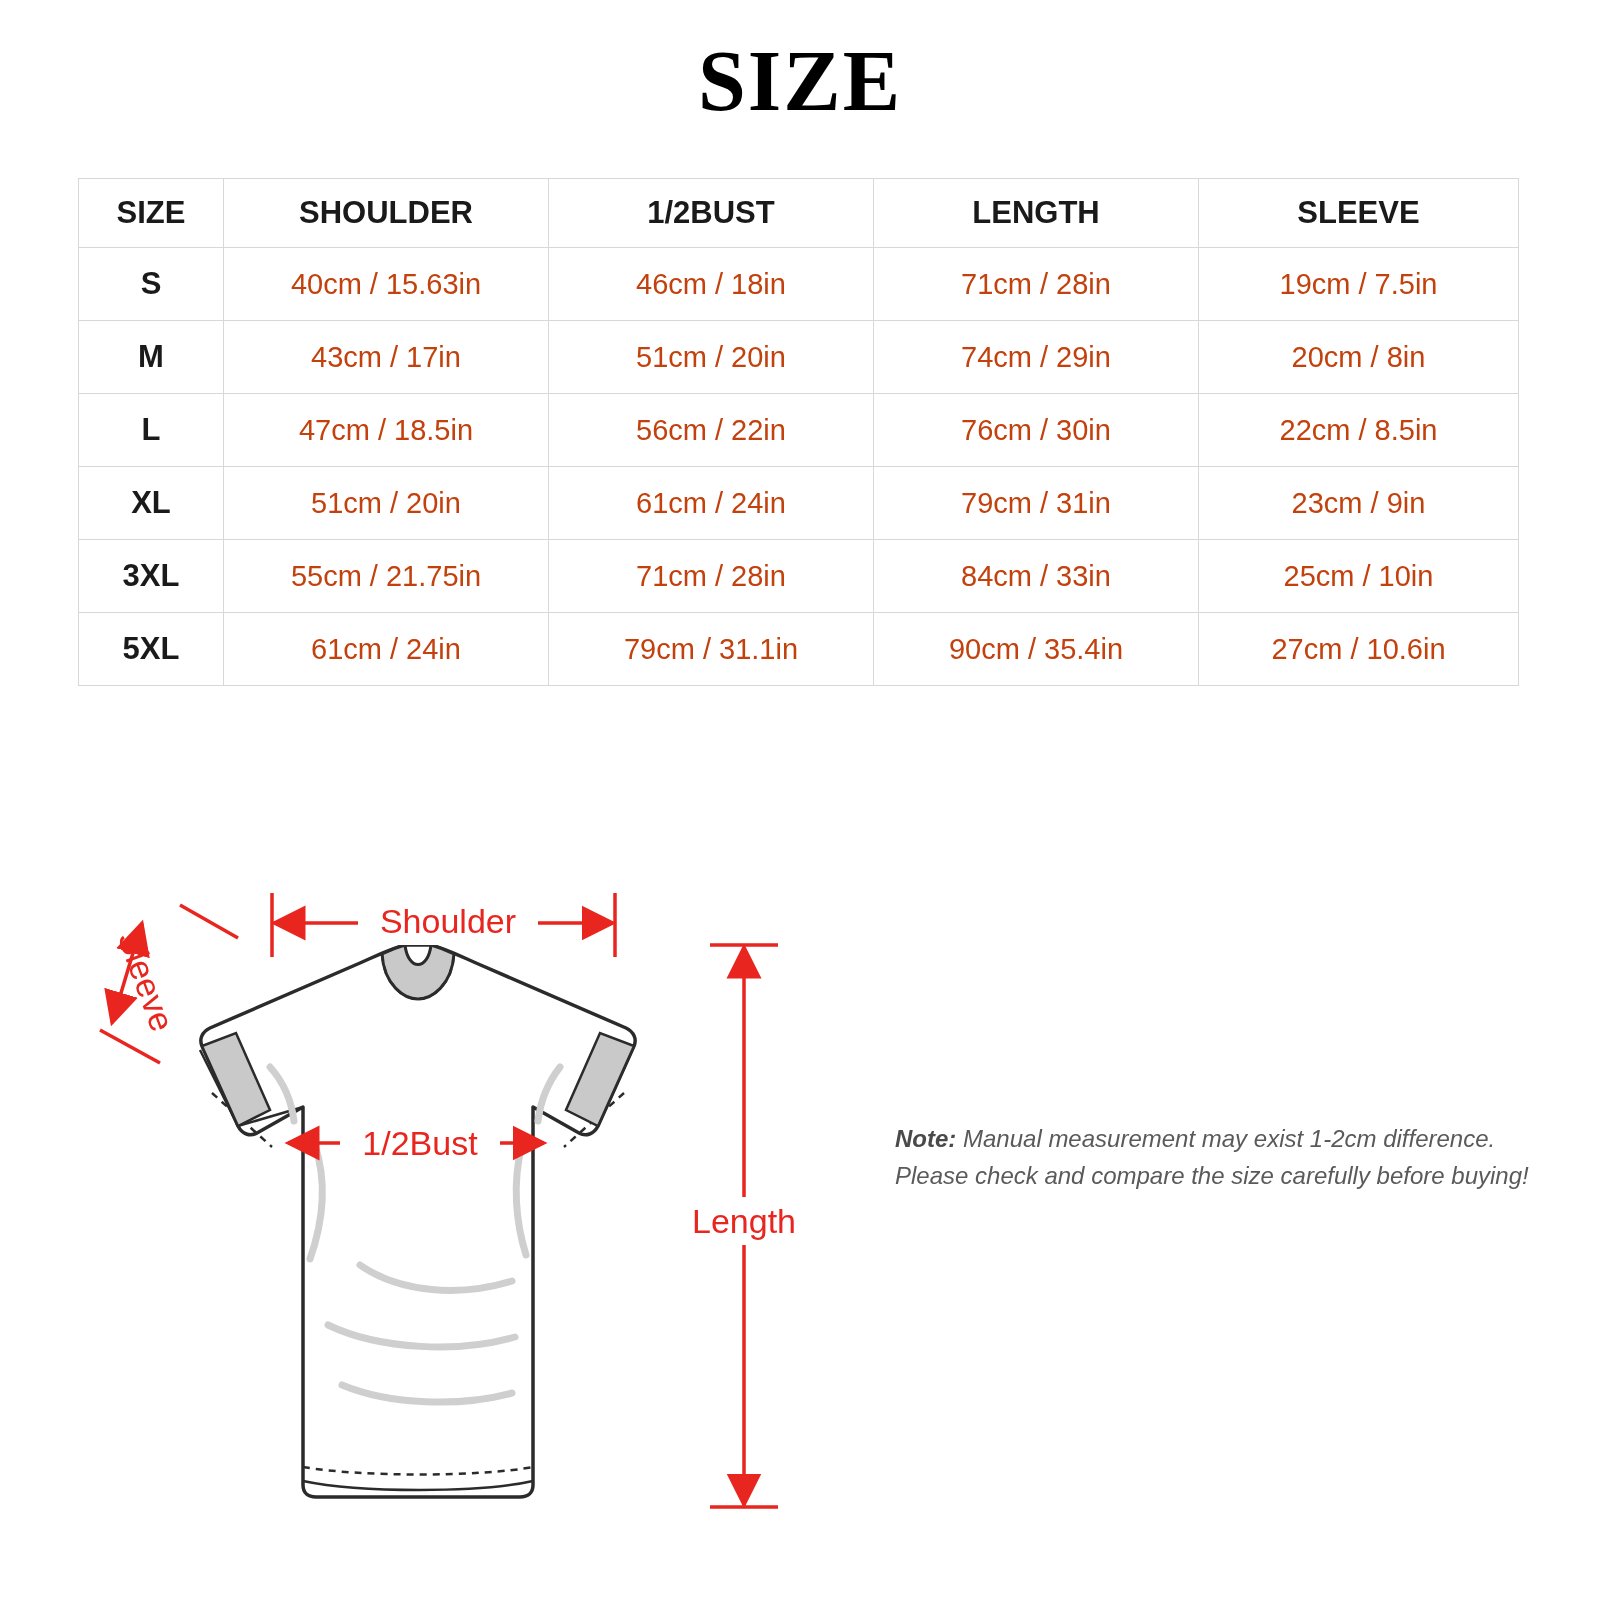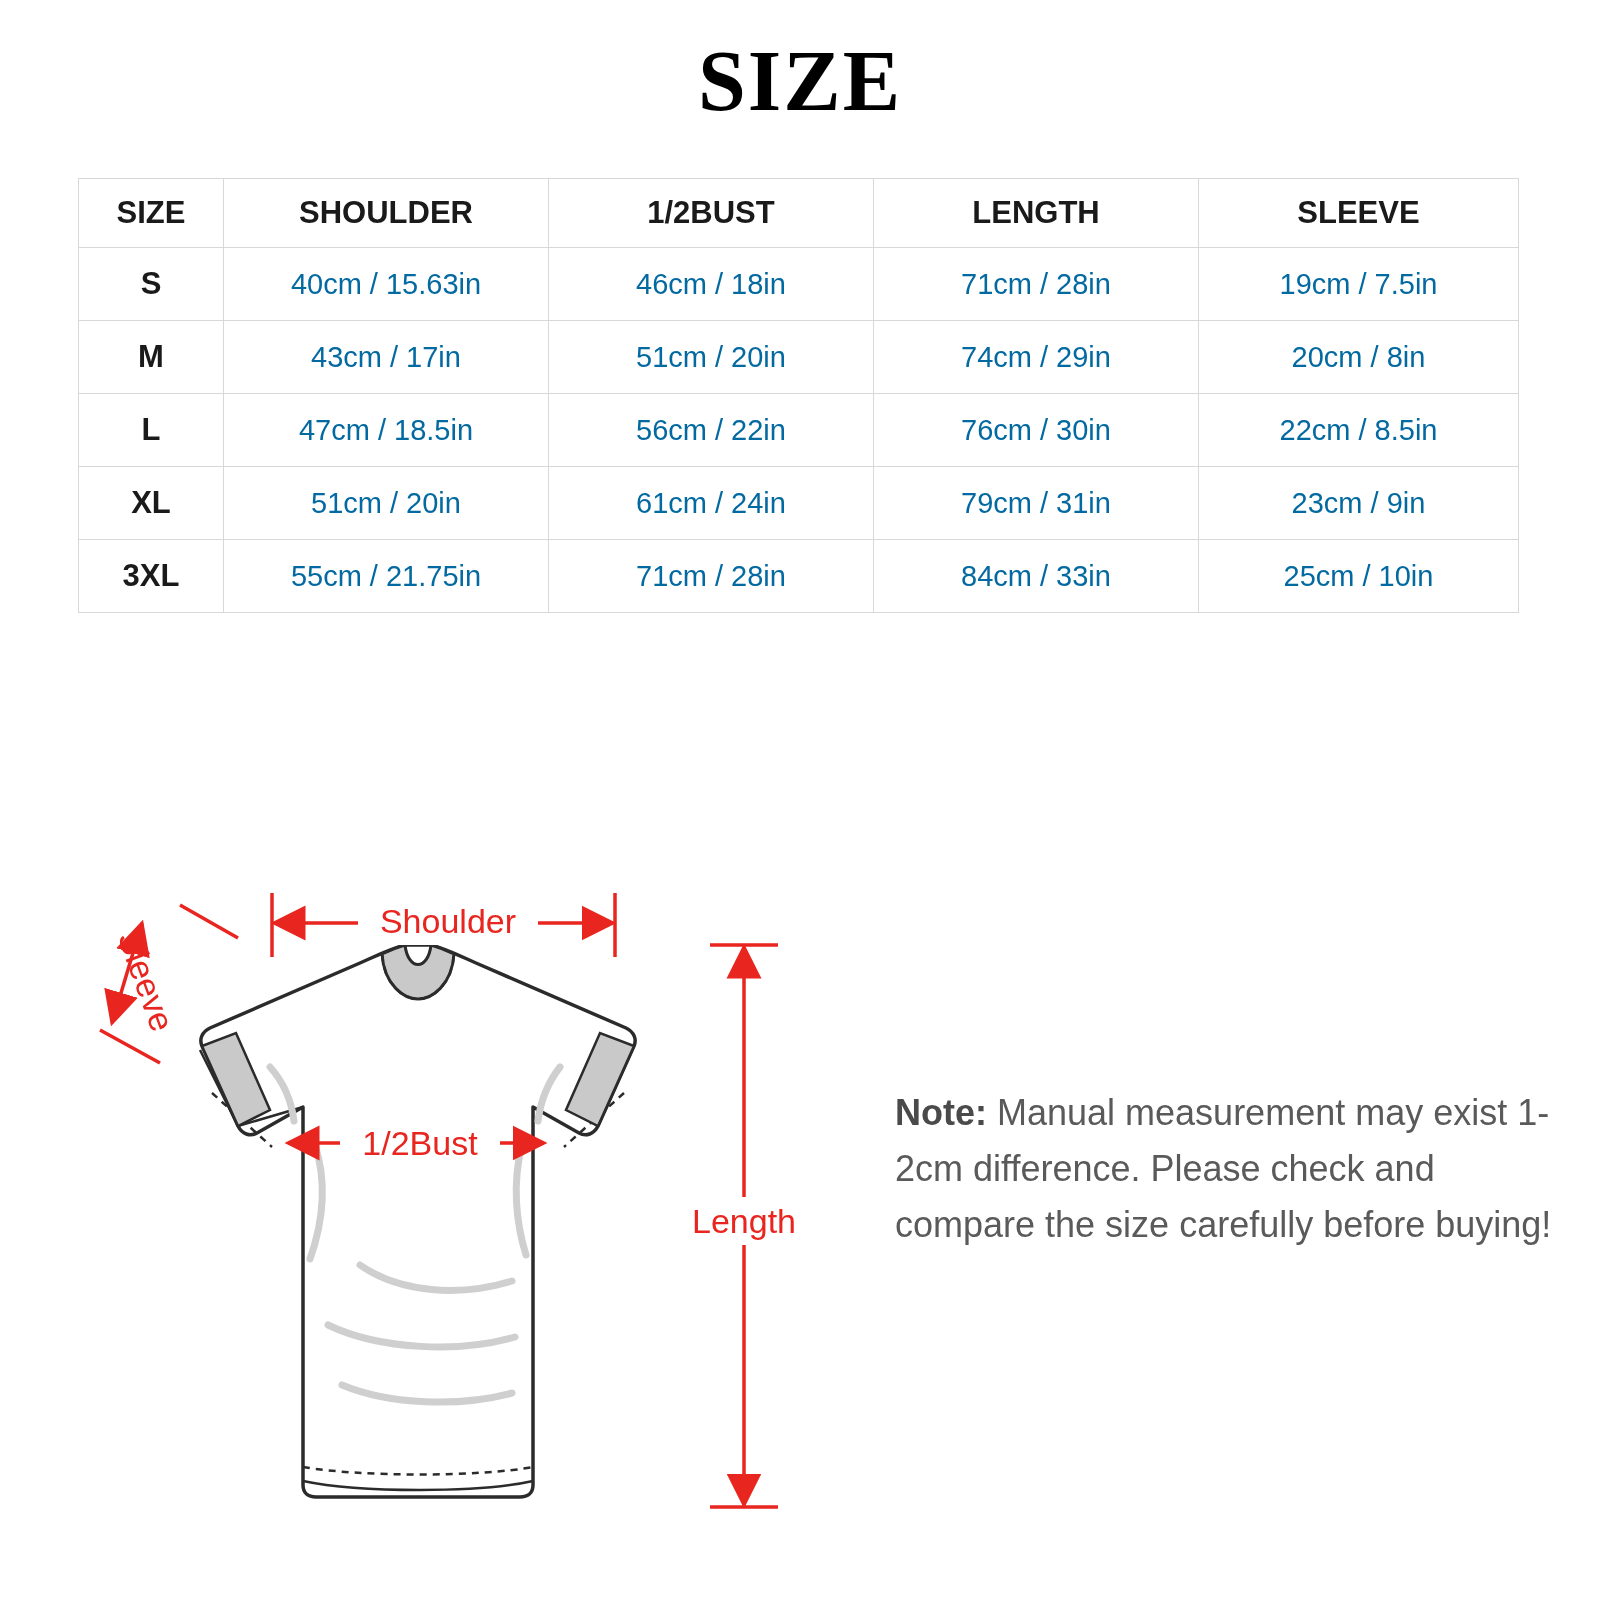--- a/index.html
+++ b/index.html
@@ -52,47 +52,48 @@
     height: 66px;
   }
   #size-table td.size-cell {
     font-size: 31px;
     font-weight: 700;
     color: #1a1a1a;
   }
   #size-table td.val-cell {
     font-size: 29px;
     font-weight: 400;
-    color: #0369a1;
+    color: #c2410c;
   }
   col.c-size { width: 145px; }
   col.c-shoulder { width: 325px; }
   col.c-bust { width: 325px; }
   col.c-length { width: 325px; }
   col.c-sleeve { width: 320px; }
 
   
   #illustration {
     position: absolute;
     top: 845px;
     left: 60px;
     width: 800px;
     height: 720px;
   }
   #illustration svg { display: block; }
 
   
   #note-block {
     position: absolute;
-    top: 1085px;
+    top: 1120px;
     left: 895px;
     width: 660px;
-    font-size: 36px;
+    font-size: 24px;
     line-height: 1.55;
     color: #5a5a5a;
+    font-style: italic;
   }
   #note-block .note-label {
     font-weight: 700;
     color: #4a4a4a;
   }
 </style>
 </head>
 <body>
 
 <div id="page-title">SIZE</div>
@@ -142,20 +143,27 @@
       <td class="val-cell">61cm / 24in</td>
       <td class="val-cell">79cm / 31in</td>
       <td class="val-cell">23cm / 9in</td>
     </tr>
     <tr>
       <td class="size-cell">3XL</td>
       <td class="val-cell">55cm / 21.75in</td>
       <td class="val-cell">71cm / 28in</td>
       <td class="val-cell">84cm / 33in</td>
       <td class="val-cell">25cm / 10in</td>
+    </tr>
+    <tr>
+      <td class="size-cell">5XL</td>
+      <td class="val-cell">61cm / 24in</td>
+      <td class="val-cell">79cm / 31.1in</td>
+      <td class="val-cell">90cm / 35.4in</td>
+      <td class="val-cell">27cm / 10.6in</td>
     </tr>
   </tbody>
 </table>
 
 <div id="illustration">
   <svg width="800" height="720" viewBox="0 0 800 720" xmlns="http://www.w3.org/2000/svg">
     <defs>
       <marker id="arrR" markerWidth="11" markerHeight="11" refX="9" refY="5.5" orient="auto">
         <path d="M0,0.5 L10,5.5 L0,10.5 z" fill="#e8251e"></path>
       </marker>

